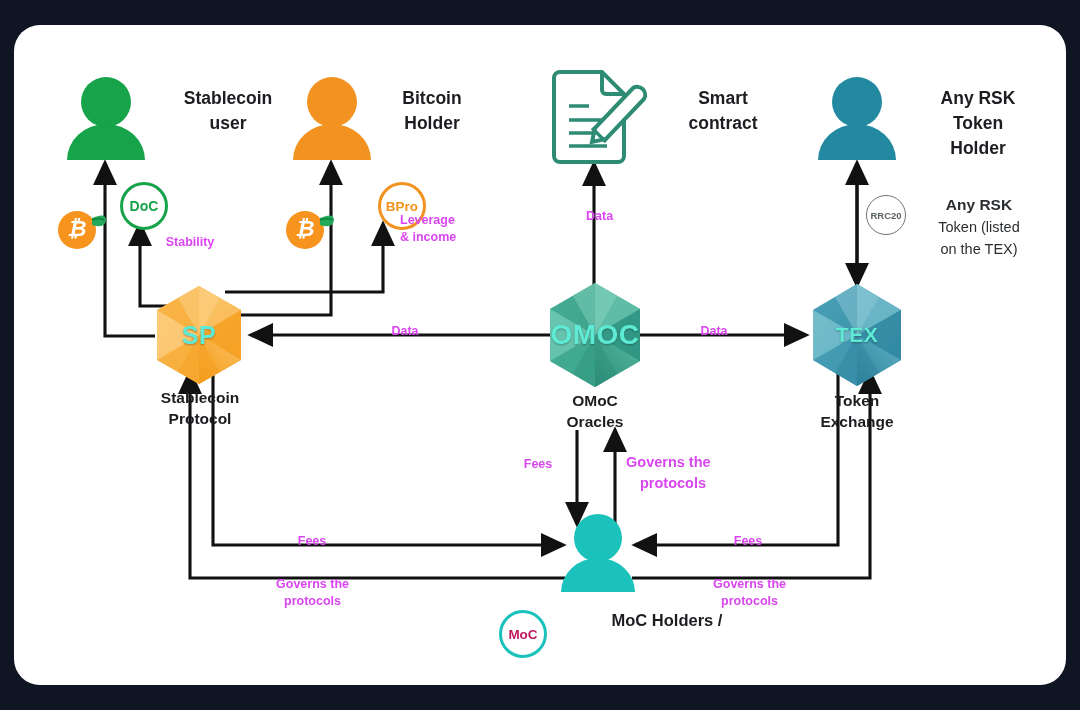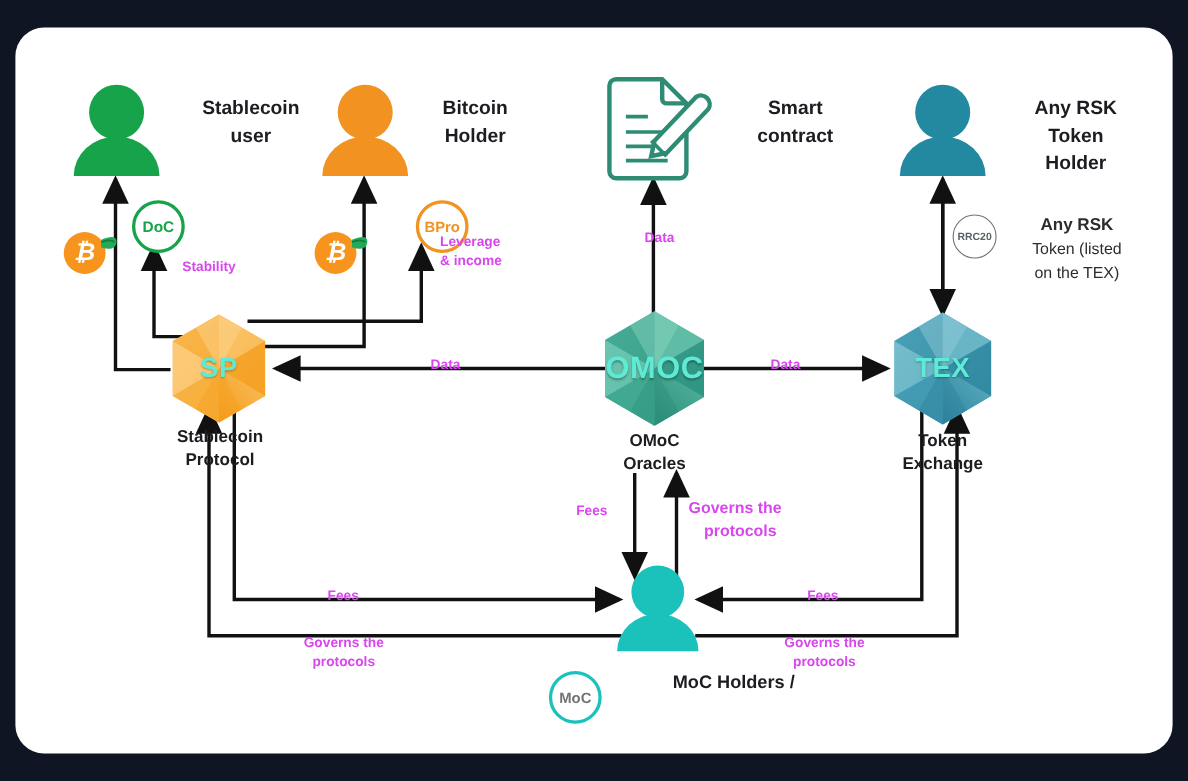--- a/index.html
+++ b/index.html
@@ -178,32 +178,32 @@
       <path d="M320,218 q14,-6 14,2 q-1,9 -14,5 z" fill="#22A95A"></path>
       <path d="M320,220 q8,-3 12,0" stroke="#0E7C3A" stroke-width="1.6" fill="none"></path>
     </g>
   </svg>
 
   <div class="lbl" style="left:66px;top:216px;width:22px;text-align:center;color:#fff;font-weight:bold;font-size:22px;font-style:italic;line-height:26px;">₿</div>
   <div class="lbl" style="left:294px;top:216px;width:22px;text-align:center;color:#fff;font-weight:bold;font-size:22px;font-style:italic;line-height:26px;">₿</div>
 
   <div class="hexlabel" style="left:159px;top:318px;width:80px;height:34px;font-size:25px;">SP</div>
   <div class="hexlabel" style="left:535px;top:317px;width:120px;height:36px;font-size:28px;">OMOC</div>
-  <div class="hexlabel" style="left:817px;top:318px;width:80px;height:34px;font-size:25px;">TEX</div>
+  <div class="hexlabel" style="left:817px;top:318px;width:80px;height:34px;font-size:21px;">TEX</div>
 
   <div class="tokchip" style="left:120px;top:182px;width:42px;height:42px;border:3px solid #16A34A;color:#16A34A;font-size:14px;">
     <span>DoC</span>
   </div>
   <div class="tokchip" style="left:378px;top:182px;width:42px;height:42px;border:3px solid #F29220;color:#F29220;font-size:13.5px;">
     <span>BPro</span>
   </div>
   <div class="tokchip" style="left:866px;top:195px;width:38px;height:38px;border:1.8px solid #6E7478;color:#5B6266;font-size:9.5px;">
     <span>RRC20</span>
   </div>
-  <div class="tokchip" style="left:499px;top:610px;width:42px;height:42px;border:3px solid #1BC2BC;color:#737373;font-size:13.5px;">
+  <div class="tokchip" style="left:499px;top:610px;width:42px;height:42px;border:3px solid #1BC2BC;color:#be185d;font-size:13.5px;">
     <span>MoC</span>
   </div>
 
   <div class="lbl hdr" style="left:133px;top:86px;width:190px;">
     <div>Stablecoin</div>
     <div>user</div>
   </div>
   <div class="lbl hdr" style="left:352px;top:86px;width:160px;">
     <div>Bitcoin</div>
     <div>Holder</div>

